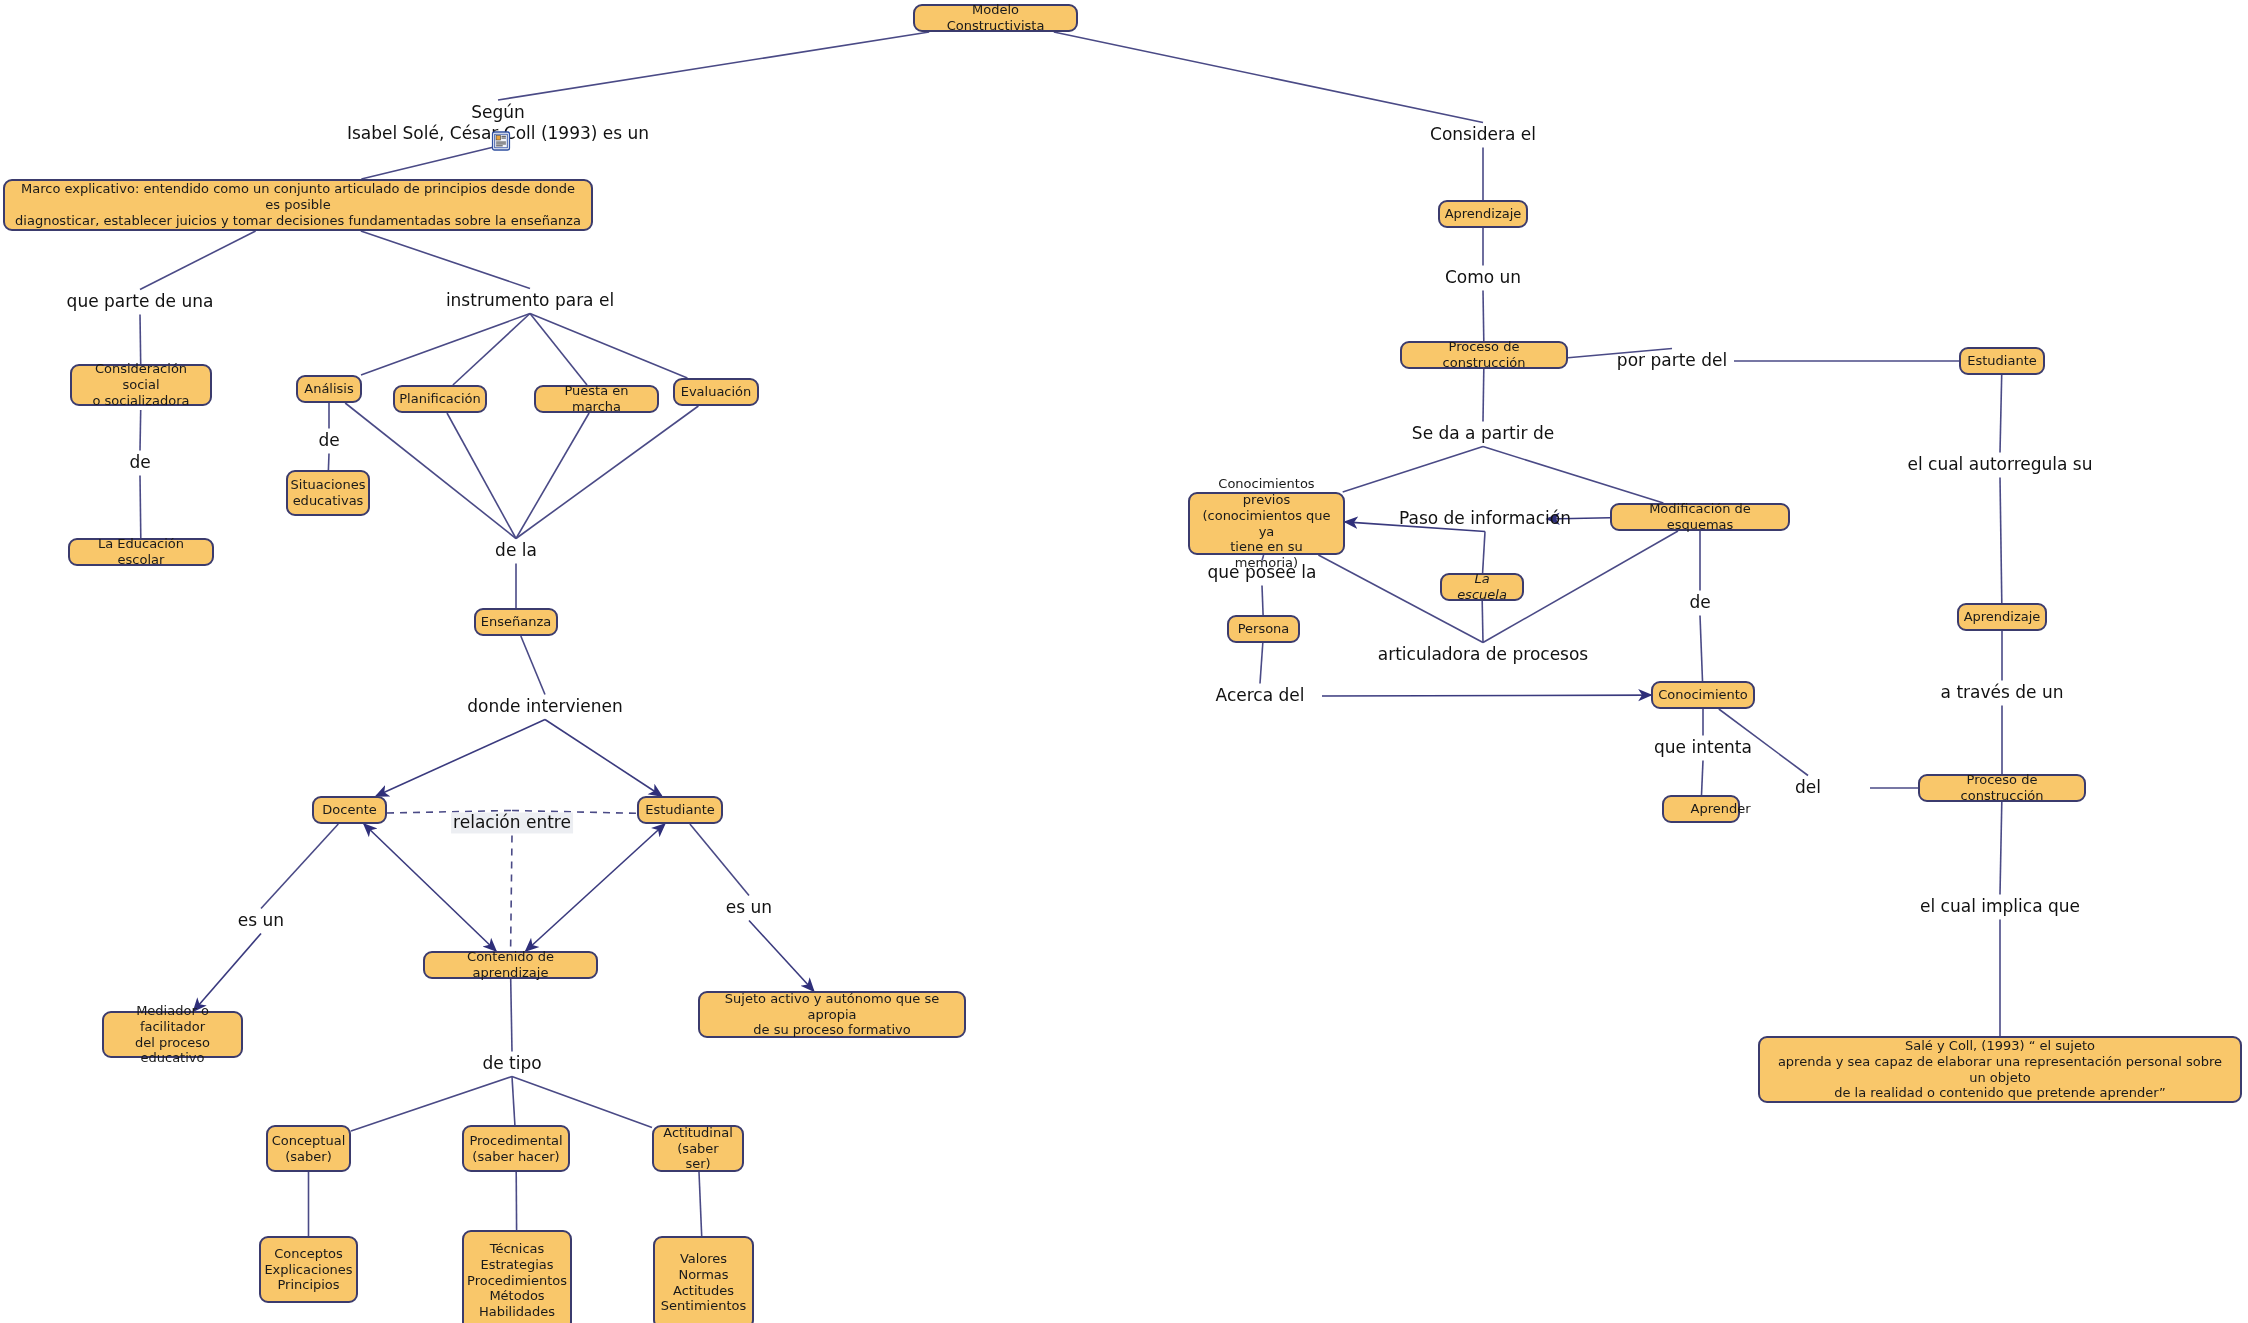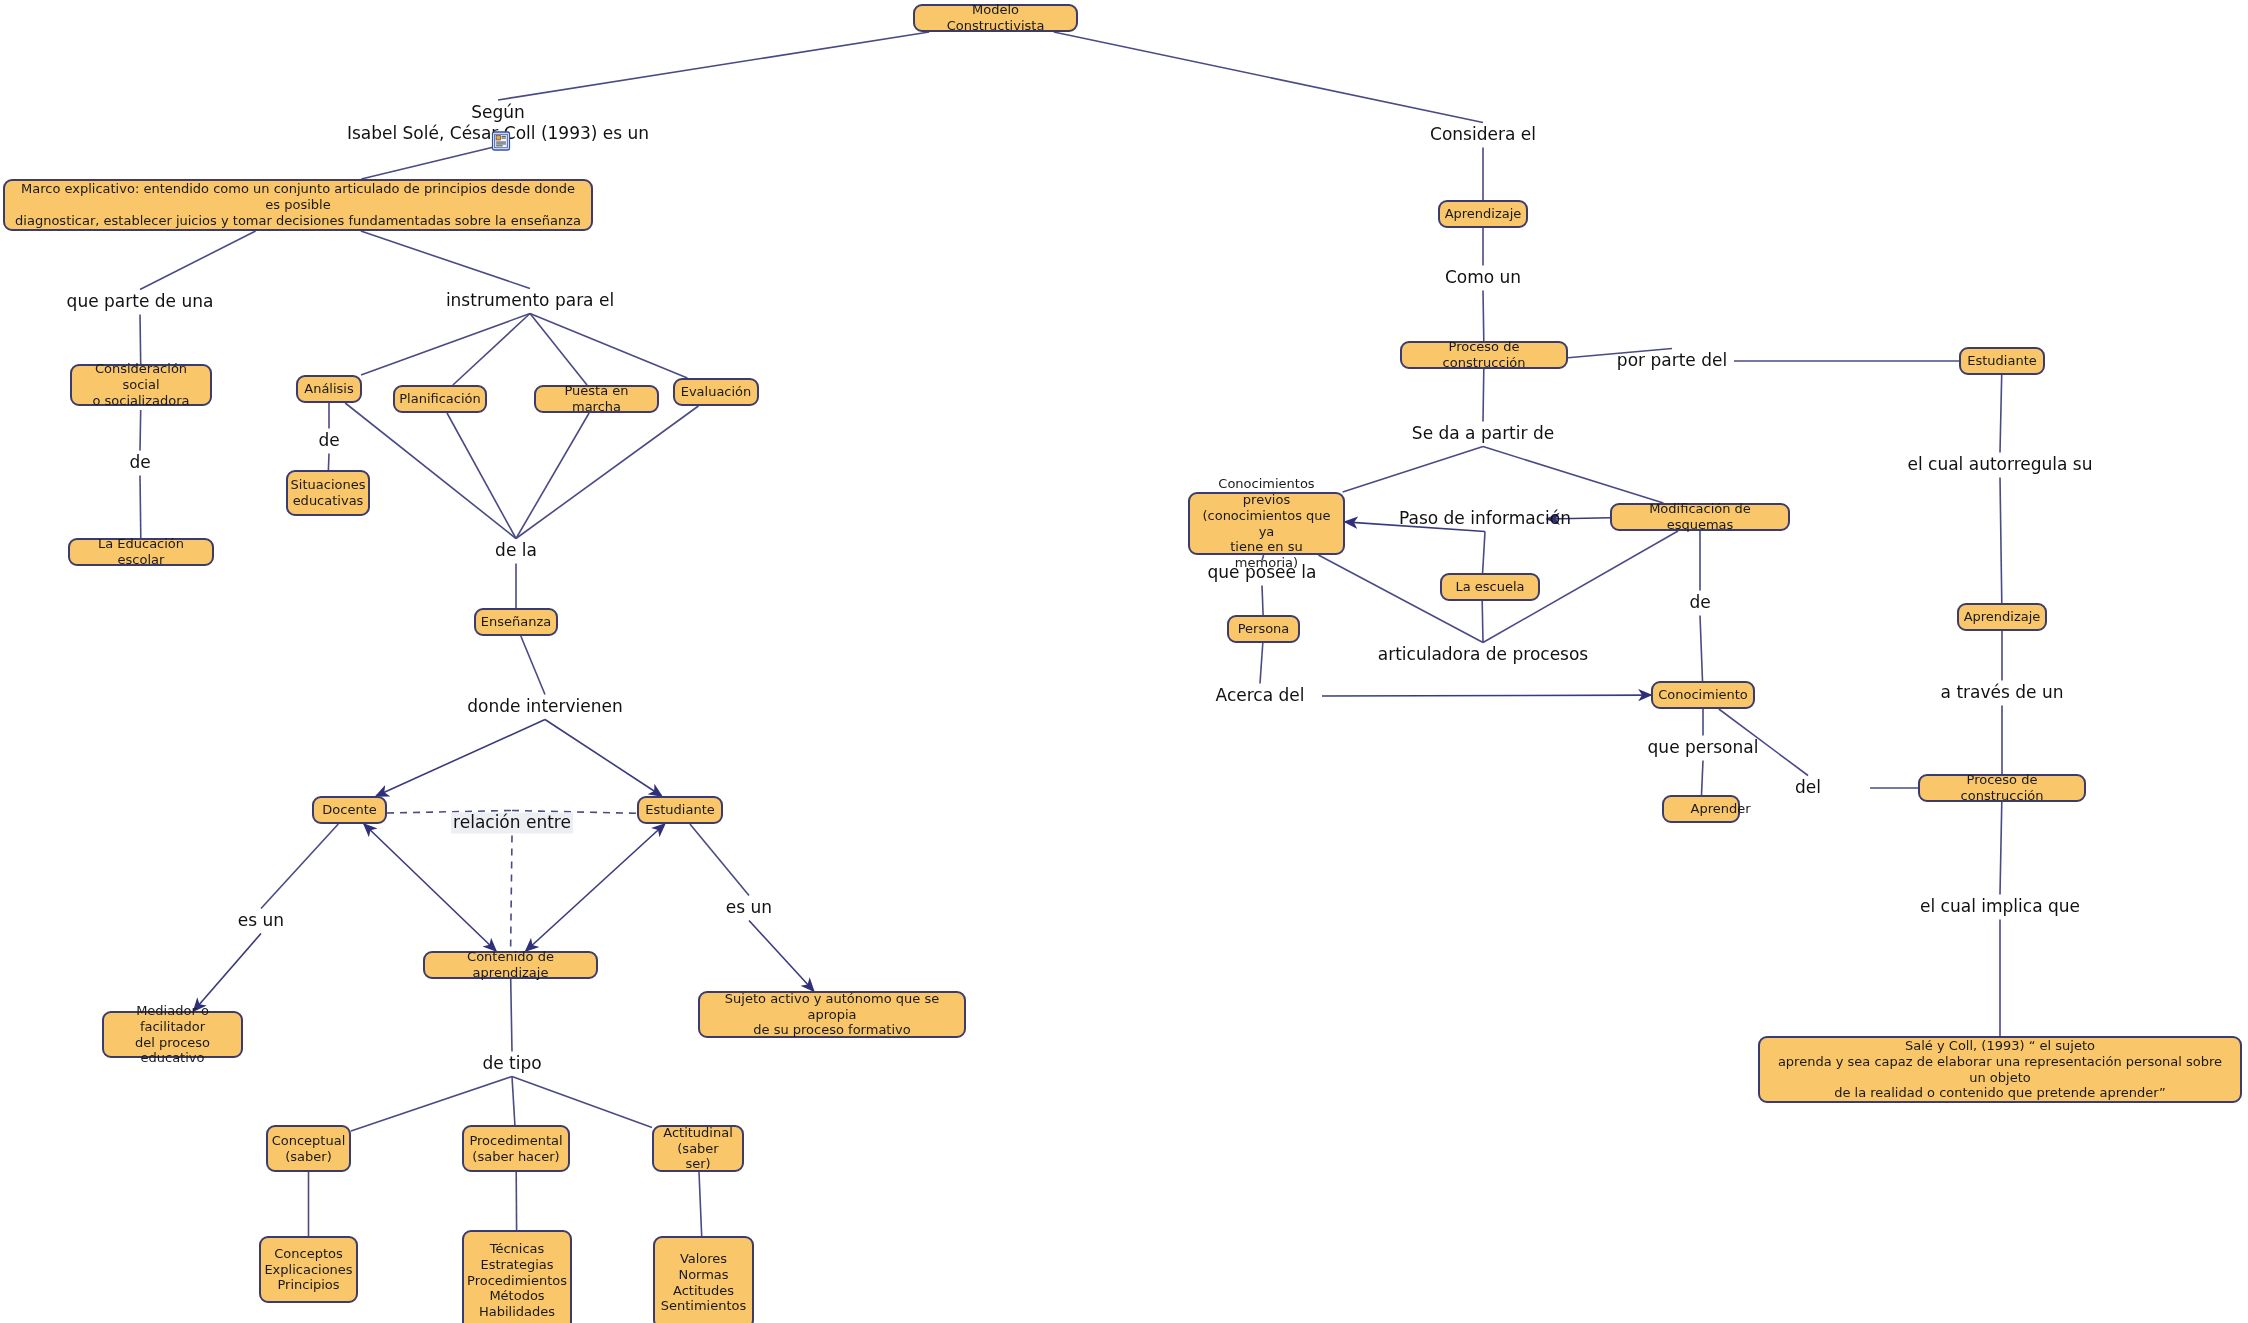--- a/index.html
+++ b/index.html
@@ -171,21 +171,21 @@
 Normas
 Actitudes
 Sentimientos</div>
       <div class="node" style="left: 1438px; top: 200px; width: 90px; height: 28px;">Aprendizaje</div>
       <div class="node" style="left: 1400px; top: 341px; width: 168px; height: 28px;">Proceso de construcción</div>
       <div class="node" style="left: 1959px; top: 347px; width: 86px; height: 28px;">Estudiante</div>
       <div class="node" style="left: 1188px; top: 492px; width: 157px; height: 63px;">Conocimientos previos
 (conocimientos que ya
 tiene en su memoria)</div>
       <div class="node" style="left: 1610px; top: 503px; width: 180px; height: 28px;">Modificación de esquemas</div>
-      <div class="node" style="left: 1440px; top: 573px; width: 100px; height: 28px;">La escuela</div>
+      <div class="node" style="left: 1440px; top: 573px; width: 84px; height: 28px; font-style: italic;">La escuela</div>
       <div class="node" style="left: 1227px; top: 615px; width: 73px; height: 28px;">Persona</div>
       <div class="node" style="left: 1651px; top: 681px; width: 104px; height: 28px;">Conocimiento</div>
       <div class="node" style="left: 1662px; top: 795px; width: 78px; height: 28px; padding-left: 48px;">Aprender</div>
       <div class="node" style="left: 1957px; top: 603px; width: 90px; height: 28px;">Aprendizaje</div>
       <div class="node" style="left: 1918px; top: 774px; width: 168px; height: 28px;">Proceso de construcción</div>
       <div class="node" style="left: 1758px; top: 1036px; width: 484px; height: 67px;">Salé y Coll, (1993) “ el sujeto
 aprenda y sea capaz de elaborar una representación personal sobre un objeto
 de la realidad o contenido que pretende aprender”</div>
     </div>
   <div id="label-layer">
@@ -203,21 +203,21 @@
       <div class="lbl" style="left: 749px; top: 908px;">es un</div>
       <div class="lbl" style="left: 512px; top: 1064px;">de tipo</div>
       <div class="lbl" style="left: 1483px; top: 278px;">Como un</div>
       <div class="lbl" style="left: 1672px; top: 361px;">por parte del</div>
       <div class="lbl" style="left: 1483px; top: 434px;">Se da a partir de</div>
       <div class="lbl" style="left: 1485px; top: 519px;">Paso de información</div>
       <div class="lbl" style="left: 1262px; top: 573px;">que posee la</div>
       <div class="lbl" style="left: 1483px; top: 655px;">articuladora de procesos</div>
       <div class="lbl" style="left: 1700px; top: 603px;">de</div>
       <div class="lbl" style="left: 1260px; top: 696px;">Acerca del</div>
-      <div class="lbl" style="left: 1703px; top: 748px;">que personal</div>
+      <div class="lbl" style="left: 1703px; top: 748px;">que intenta</div>
       <div class="lbl" style="left: 1808px; top: 788px;">del</div>
       <div class="lbl" style="left: 2000px; top: 465px;">el cual autorregula su</div>
       <div class="lbl" style="left: 2002px; top: 693px;">a través de un</div>
       <div class="lbl" style="left: 2000px; top: 907px;">el cual implica que</div>
     </div>
   <div id="icon-layer">
       <div class="doc-icon" style="left: 501px; top: 141px;"><svg viewBox="0 0 19 20" width="19" height="20">
           <rect x="1" y="1" width="17" height="18" rx="2" fill="#ffffff" stroke="#2f4fa0" stroke-width="1.4"></rect>
           <rect x="3.2" y="3.2" width="12.6" height="13.6" fill="#f2f5fb" stroke="#2f4fa0" stroke-width="0.9"></rect>
           <rect x="4.6" y="4.6" width="4.4" height="4.4" fill="#e8a33d" stroke="#3a3a3a" stroke-width="0.6"></rect>

